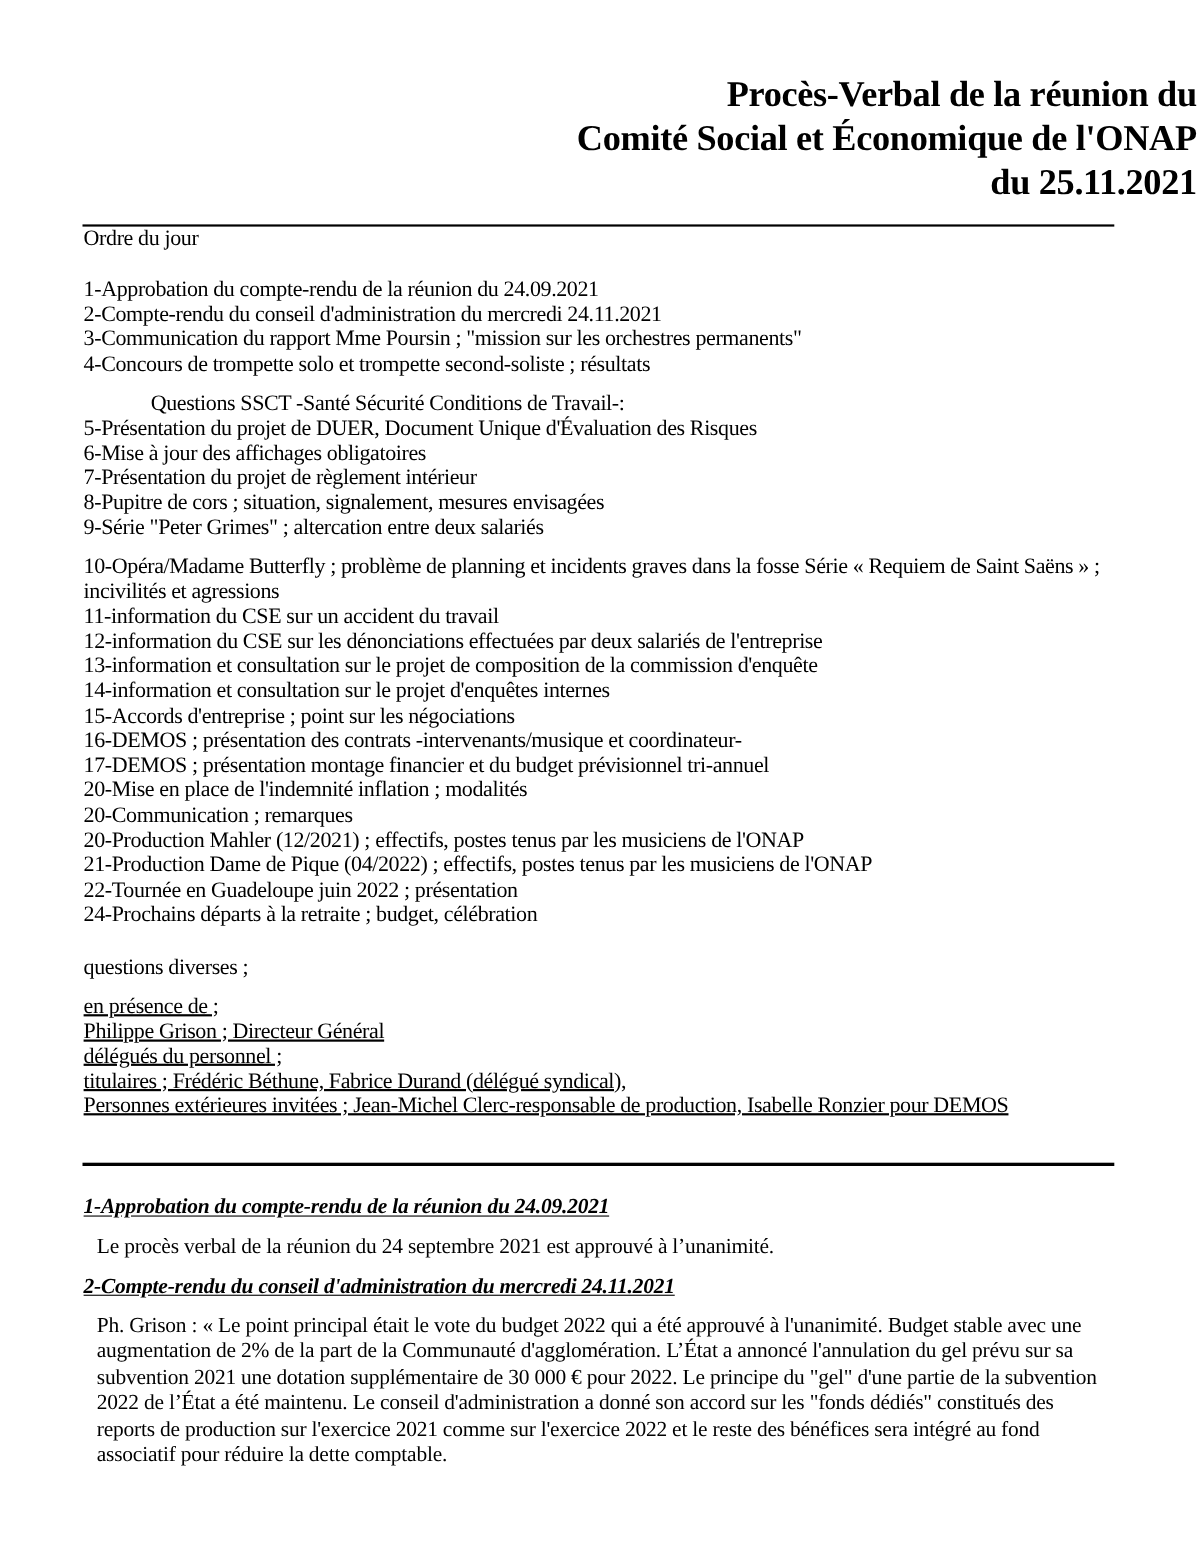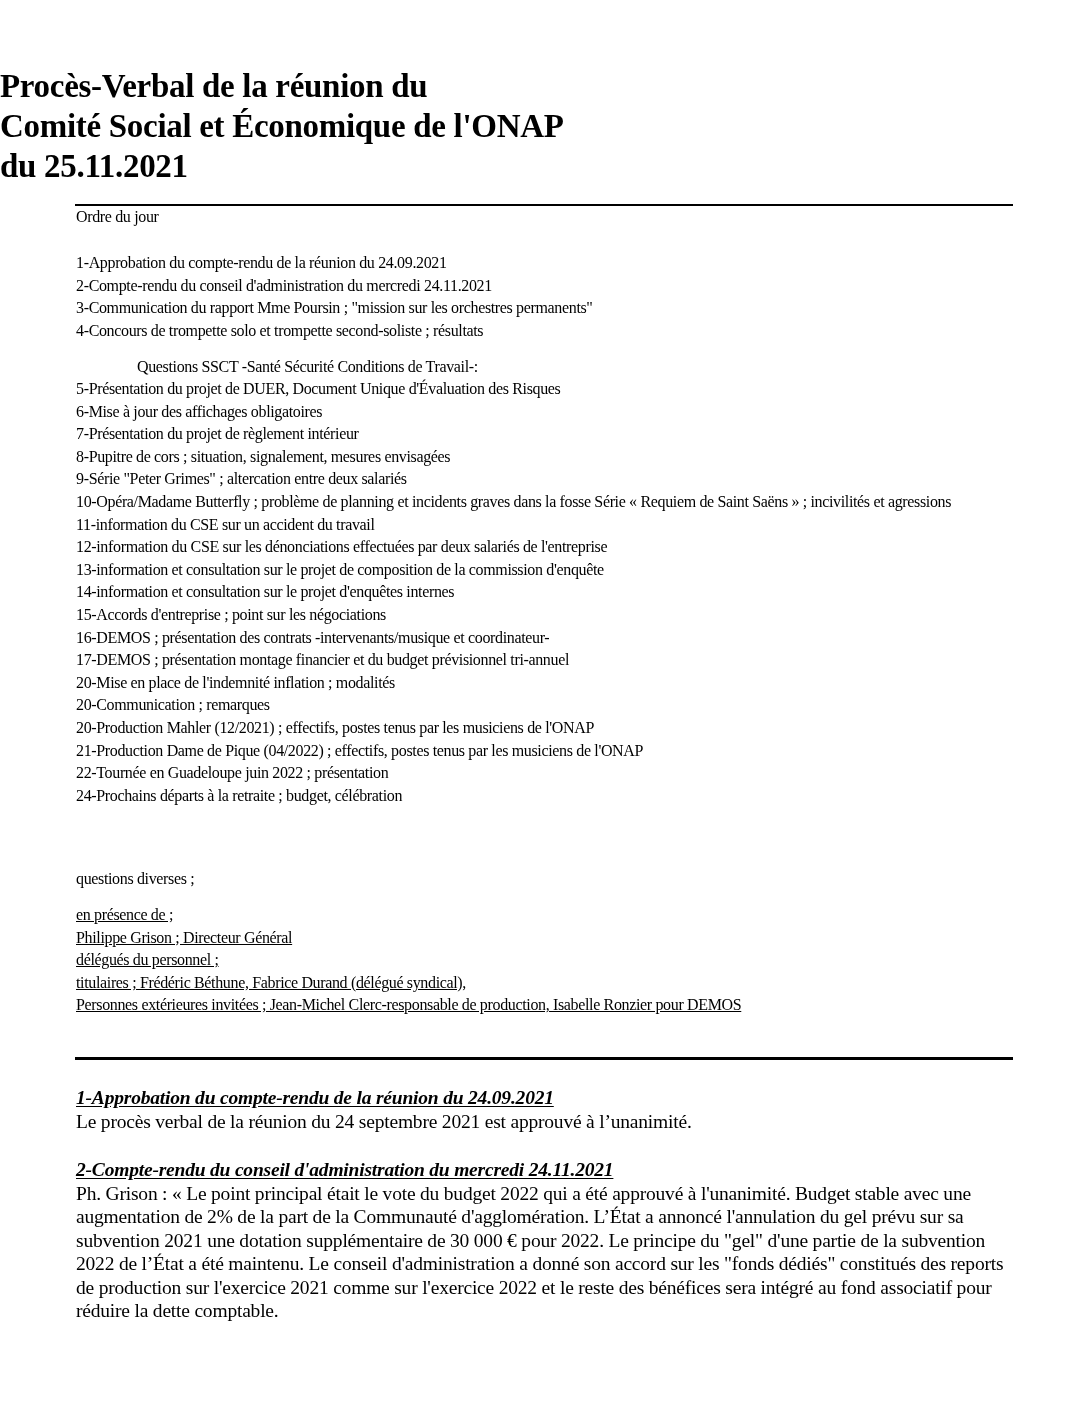--- a/index.html
+++ b/index.html
@@ -19,37 +19,37 @@
       position: absolute;
       left: 0; top: 0;
       width: 1088px;
       height: 1408px;
     }
     .title {
       position: absolute;
       left: 0;
       width: 1088px;
       top: 66px;
-      text-align: left;
+      text-align: right;
       font-weight: bold;
       font-size: 33px;
       line-height: 40px;
       letter-spacing: -0.3px;
     }
     .title div { height: 40px; }
     .rule {
       position: absolute;
       left: 75px;
       width: 938px;
       background: #000;
     }
     .rule.top { top: 204px; height: 2px; }
     .rule.mid { top: 1057px; height: 3px; }
     .small {
-      font-size: 16px;
+      font-size: 20px;
       line-height: 22.6px;
       letter-spacing: -0.35px;
       white-space: nowrap;
     }
     .ordre-label {
       position: absolute;
       left: 76px;
       top: 206px;
     }
     .agenda-a {
@@ -64,20 +64,21 @@
       margin-left: 41px;
     }
     .agenda-b {
       position: absolute;
       left: 76px;
       top: 378px;
       width: 940px;
     }
     .agenda-b .wrap {
       white-space: normal;
+      margin-top: 13px;
     }
     .qd {
       position: absolute;
       left: 76px;
       top: 868px;
     }
     .presence {
       position: absolute;
       left: 76px;
       top: 904px;
@@ -94,21 +95,21 @@
     .section h2 {
       margin: 0;
       font-size: 19.5px;
       line-height: 23.5px;
       font-weight: bold;
       font-style: italic;
       text-decoration: underline;
       text-underline-offset: 2px;
     }
     .section p {
-      margin: 0;
+      margin: 12px;
     }
     .s1 { top: 1086px; }
     .s2 { top: 1158px; }
     .speaker { font-weight: normal; }
   </style>
 </head>
 <body>
 
 <div class="page">
 

